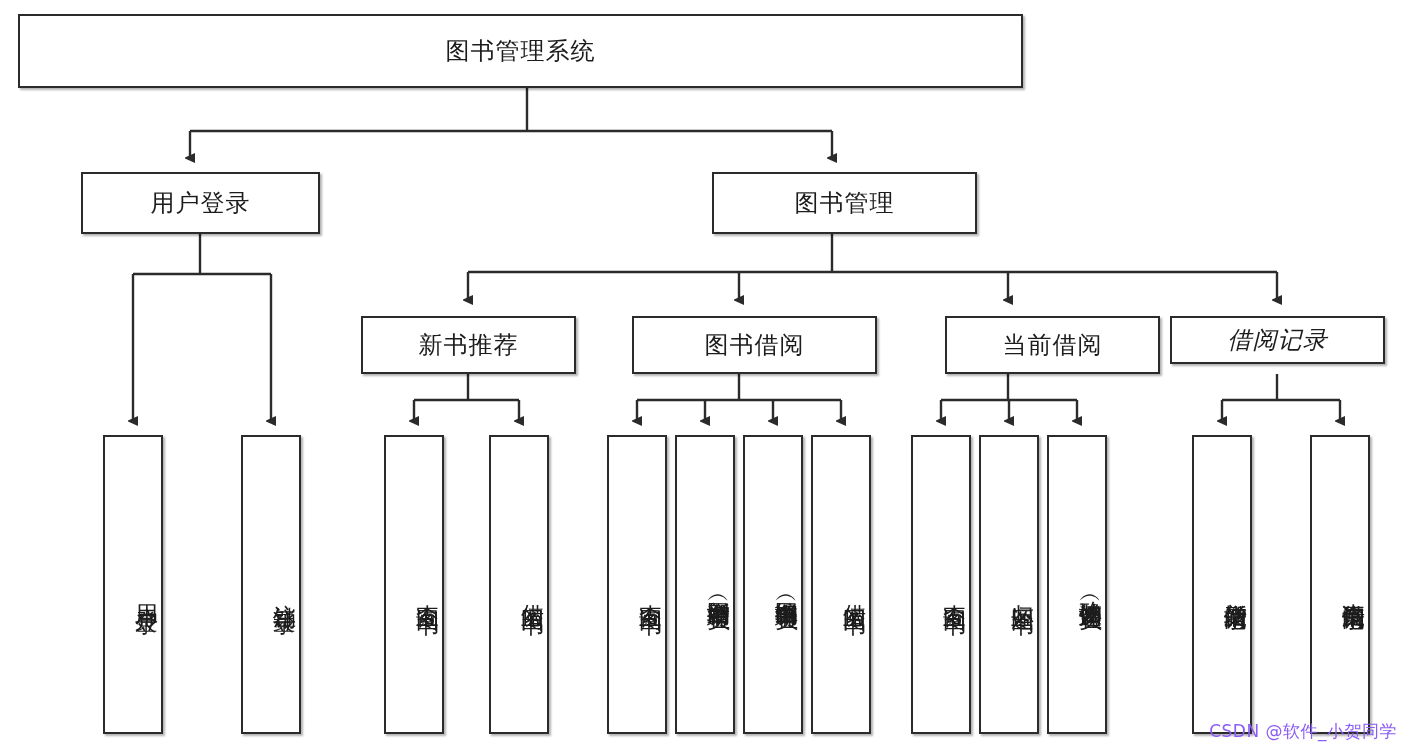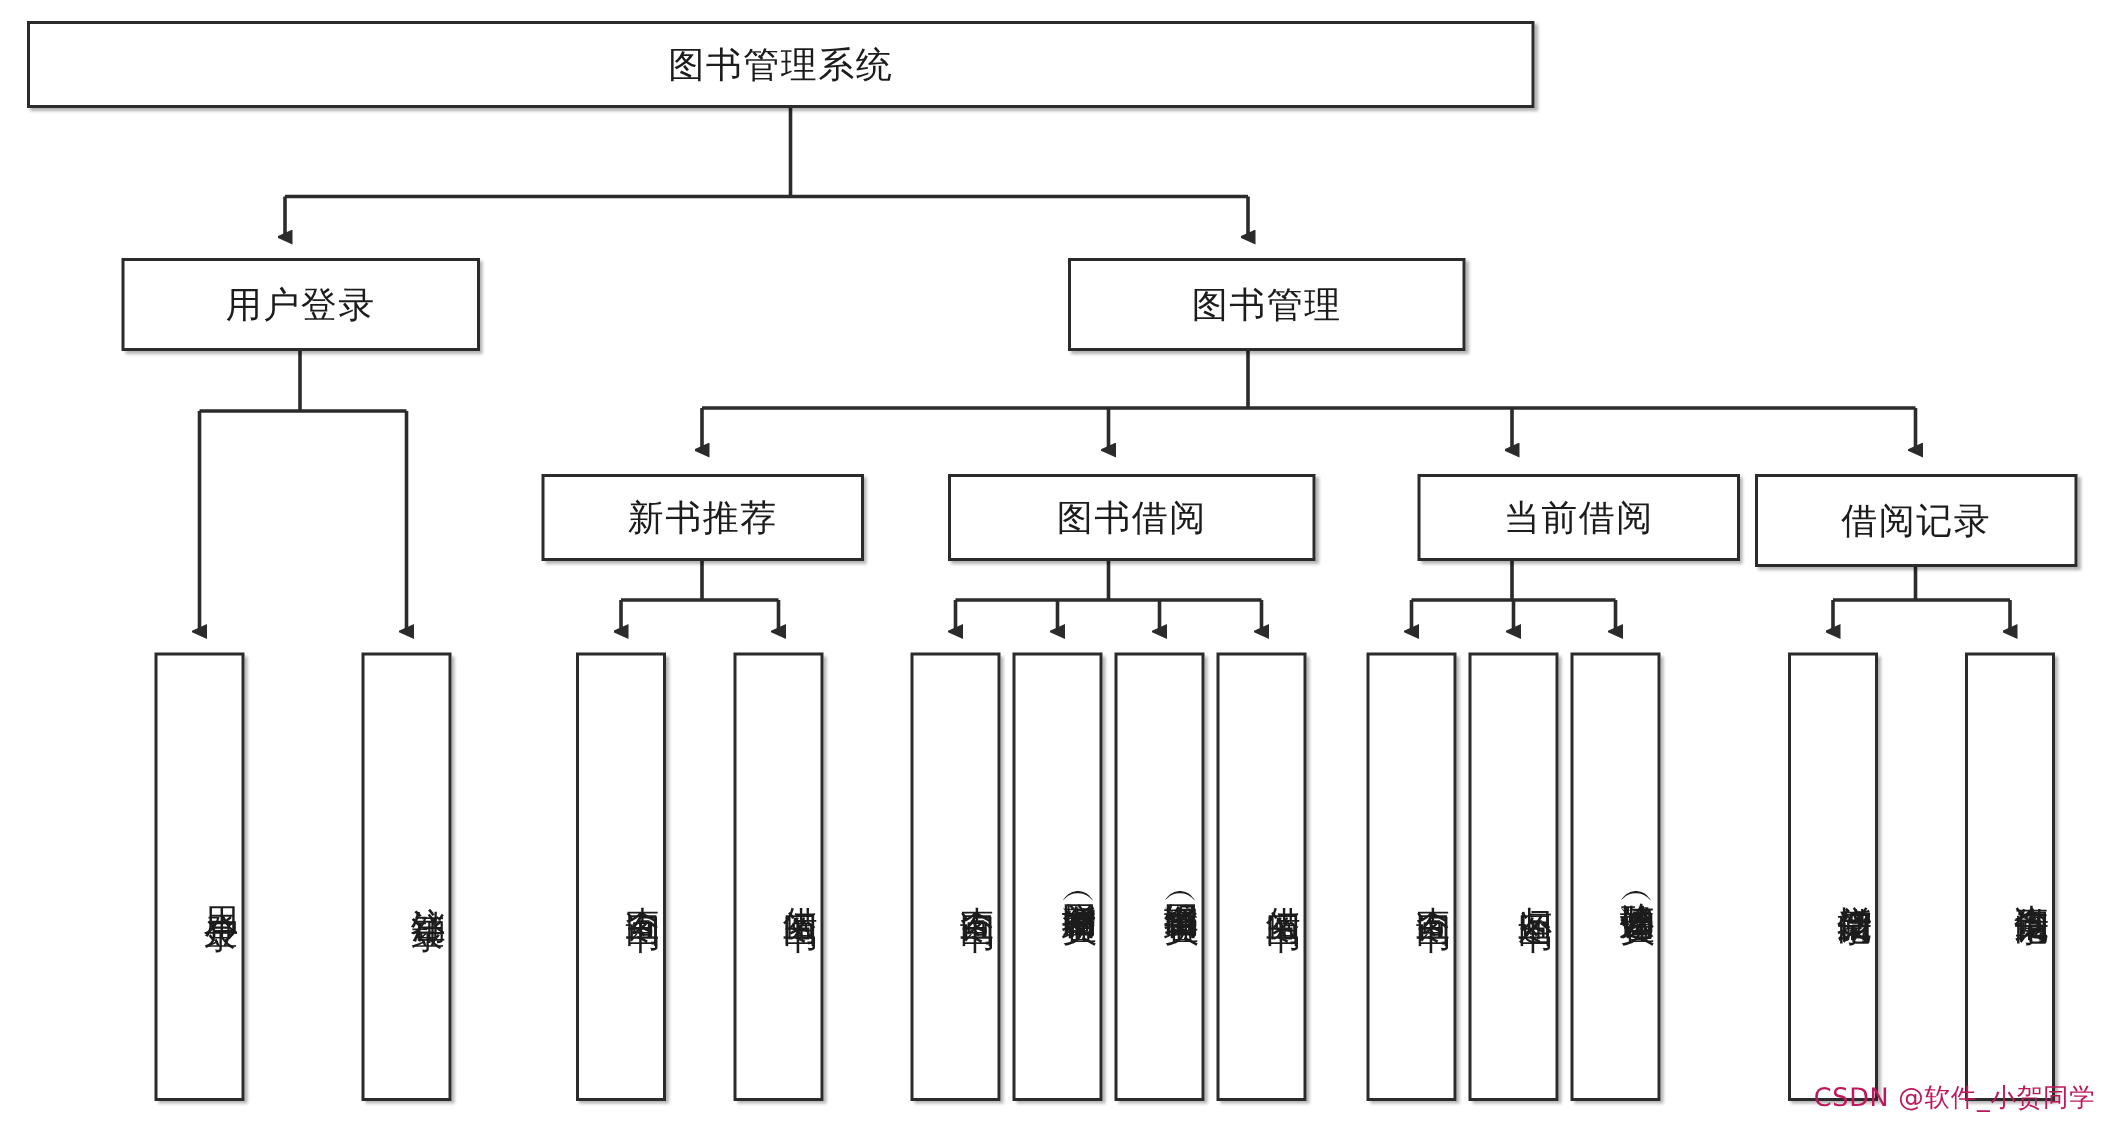--- a/index.html
+++ b/index.html
@@ -57,21 +57,21 @@
   }
   .node.vert.tall-text {
     padding-top: 6px;
     letter-spacing: 1px;
   }
   #watermark {
     position: absolute;
     right: 8px;
     bottom: 4px;
     font-size: 17px;
-    color: #be185d;
+    color: #8b5cf6;
     letter-spacing: 0.5px;
     white-space: nowrap;
     user-select: none;
   }
 </style>
 </head>
 <body>
 
 <div id="diagram-root">
 
@@ -118,41 +118,41 @@
       <path d="M1009,400 L1009,421" marker-end="url(#arrow)"></path>
       <path d="M1077,400 L1077,421" marker-end="url(#arrow)"></path>
 
       <path d="M1277,374 L1277,400"></path>
       <path d="M1222,400 L1340,400"></path>
       <path d="M1222,400 L1222,421" marker-end="url(#arrow)"></path>
       <path d="M1340,400 L1340,421" marker-end="url(#arrow)"></path>
     </g>
   </svg>
 
-  <div class="node horiz" style="left:18px; top:14px; width:1005px; height:58px;">
+  <div class="node horiz" style="left:18px; top:14px; width:1005px; height:74px;">
     <span>图书管理系统</span>
   </div>
 
   <div class="node horiz" style="left:81px; top:172px; width:239px; height:62px;">
     <span>用户登录</span>
   </div>
   <div class="node horiz" style="left:712px; top:172px; width:265px; height:62px;">
     <span>图书管理</span>
   </div>
 
   <div class="node horiz" style="left:361px; top:316px; width:215px; height:58px;">
     <span>新书推荐</span>
   </div>
   <div class="node horiz" style="left:632px; top:316px; width:245px; height:58px;">
     <span>图书借阅</span>
   </div>
   <div class="node horiz" style="left:901px; top:316px; width:215px; height:58px;margin-left:44px;">
     <span>当前借阅</span>
   </div>
-  <div class="node horiz" style="left:1170px; top:316px; width:215px; height:62px;">
+  <div class="node horiz" style="left:1170px; top:316px; width:215px; height:48px;font-style:italic;">
     <span>借阅记录</span>
   </div>
 
   <div class="node vert" style="left:103px; top:435px; width:60px; height:299px;">
     <span>用户登录</span>
   </div>
   <div class="node vert" style="left:241px; top:435px; width:60px; height:299px;">
     <span>注销登录</span>
   </div>
 

